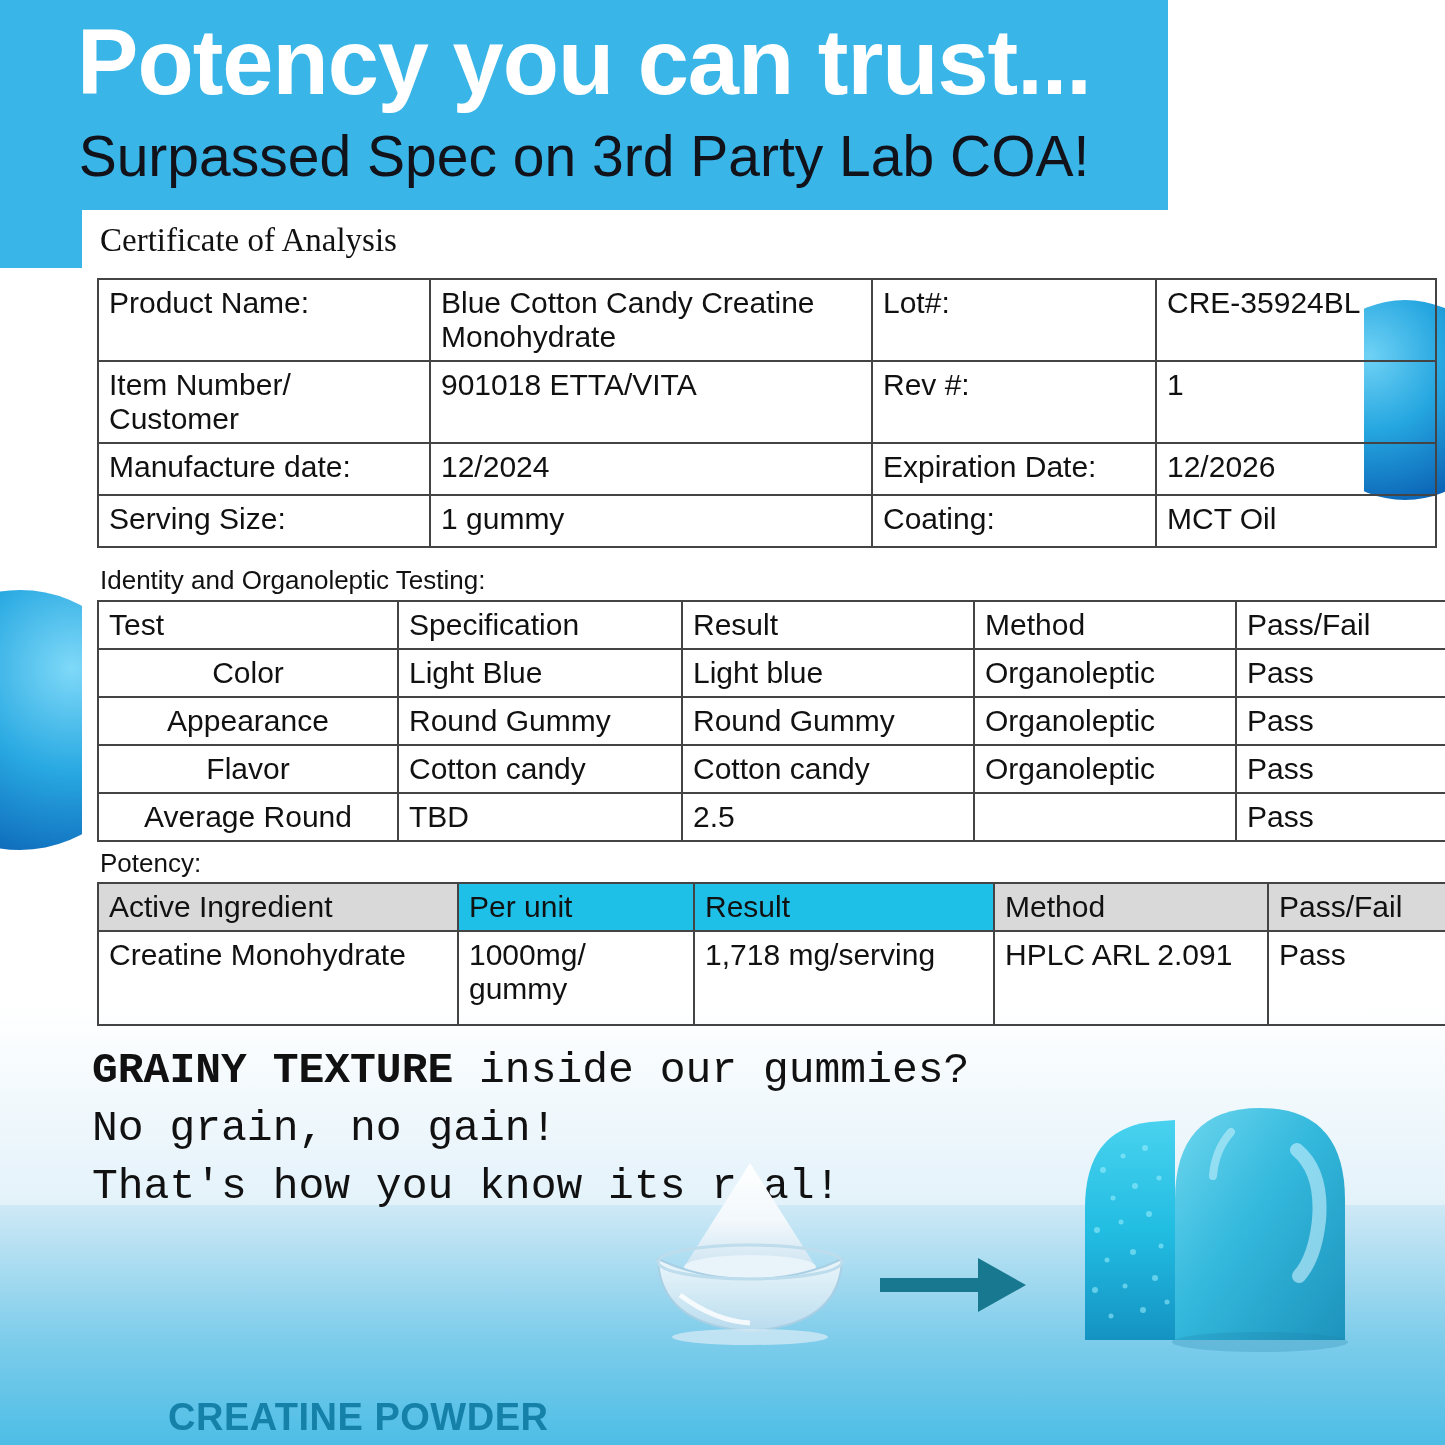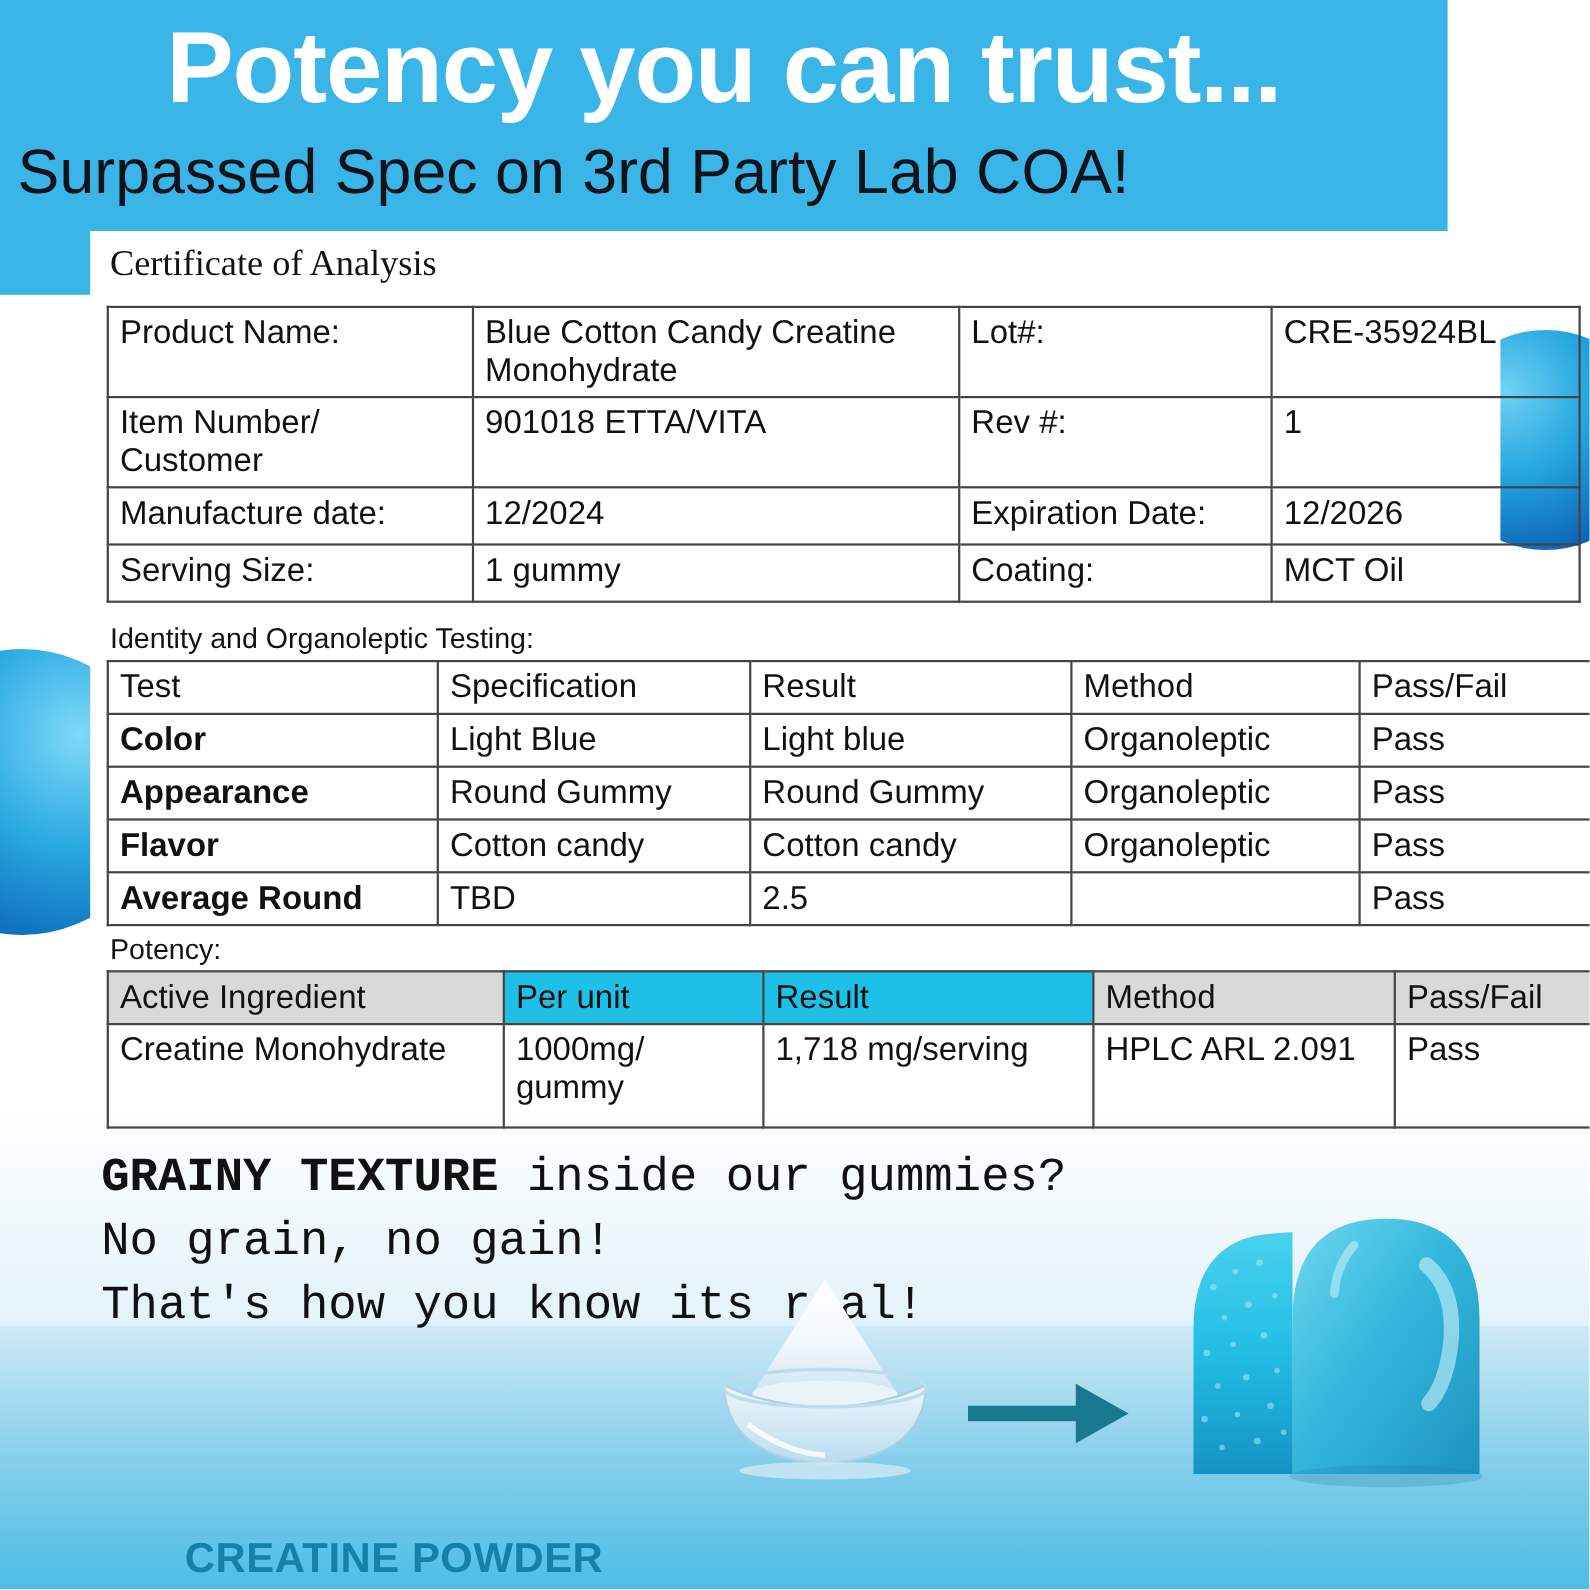--- a/index.html
+++ b/index.html
@@ -12,45 +12,45 @@
     font-family: "Liberation Sans", sans-serif;
     background: #ffffff;
     overflow: hidden;
     position: relative;
   }
 
   
   .banner {
     position: absolute;
     left: 0; top: 0;
-    width: 1316px;
+    width: 1168px;
     height: 268px;
     background: #39b5e8;
     z-index: 1;
   }
   .banner-title {
     position: absolute;
     top: 10px;
     width: 100%;
     text-align: center;
     color: #ffffff;
     font-size: 92px;
     font-weight: bold;
     letter-spacing: -1px;
     line-height: 1.15;
   }
   .banner-sub {
     position: absolute;
     top: 122px;
     width: 100%;
+    text-align: center;
     color: #11121a;
     font-size: 57px;
     font-weight: normal;
     line-height: 1.2;
-    margin-left: 16px;
   }
 
   
   .sphere {
     position: absolute;
     border-radius: 50%;
     z-index: 0;
   }
   .sphere-right {
     right: -60px;
@@ -145,21 +145,21 @@
 
   
   .tbl-identity {
     position: absolute;
     left: 15px;
     top: 390px;
     width: 1252px;
     text-align: center;
   }
   .tbl-identity td { height: 34px; text-align: center; margin-top: 24px; }
-  .tbl-identity td.left { text-align: left; font-weight: bold; }
+  .tbl-identity td.left { text-align: center; }
   .tbl-identity .i1 { width: 278px; }
   .tbl-identity .i2 { width: 262px; }
   .tbl-identity .i3 { width: 270px; }
   .tbl-identity .i4 { width: 240px; }
   .tbl-identity .i5 { width: 202px; }
   .tbl-identity thead td { background: #ffffff; }
 
   
   .tbl-potency {
     position: absolute;

